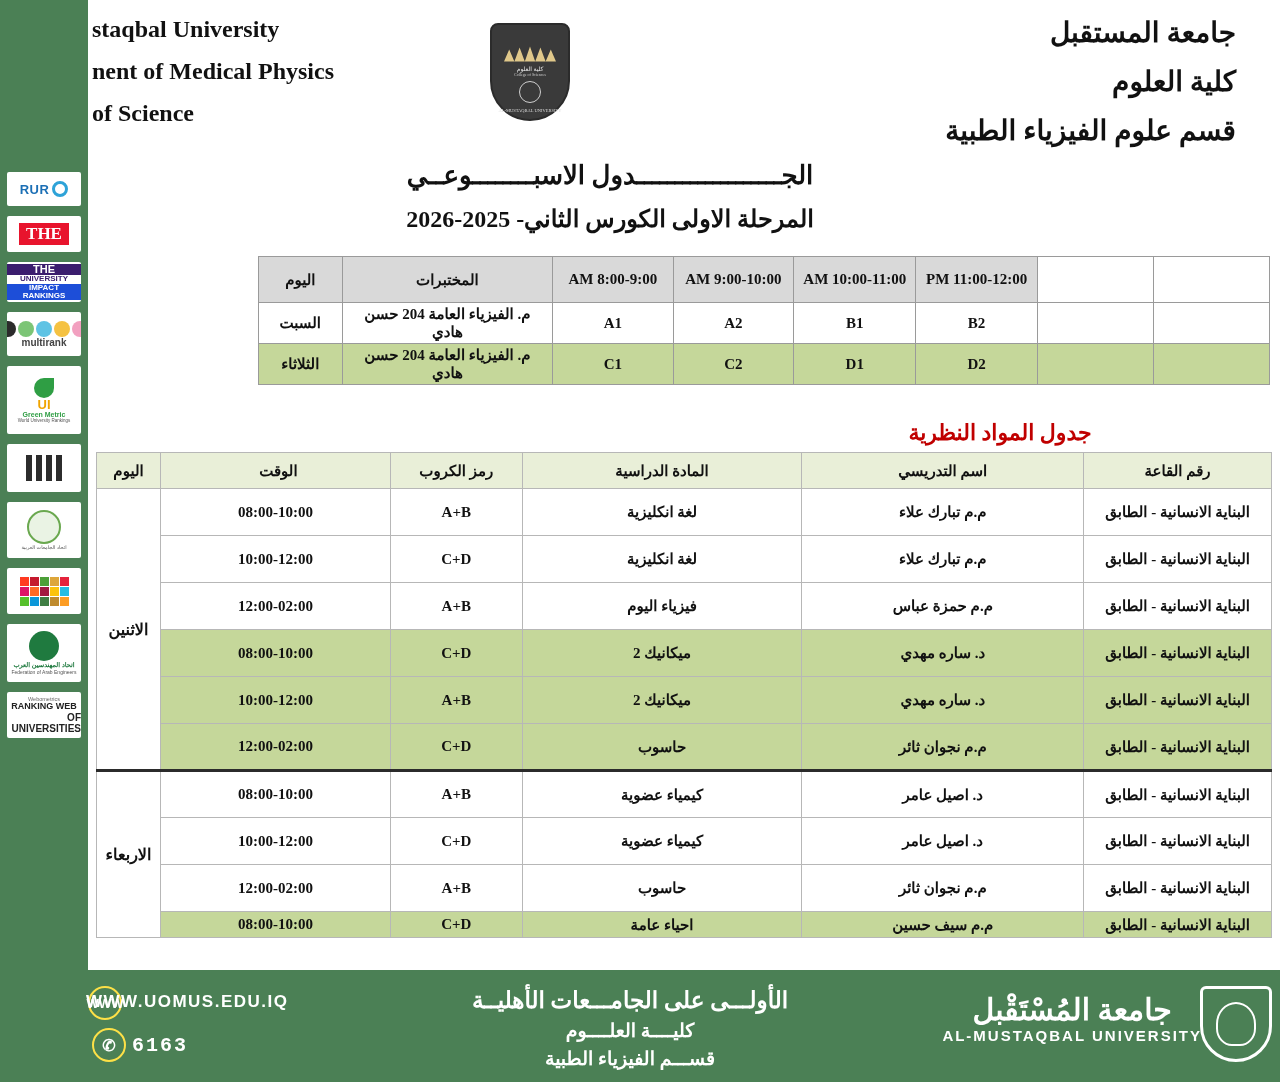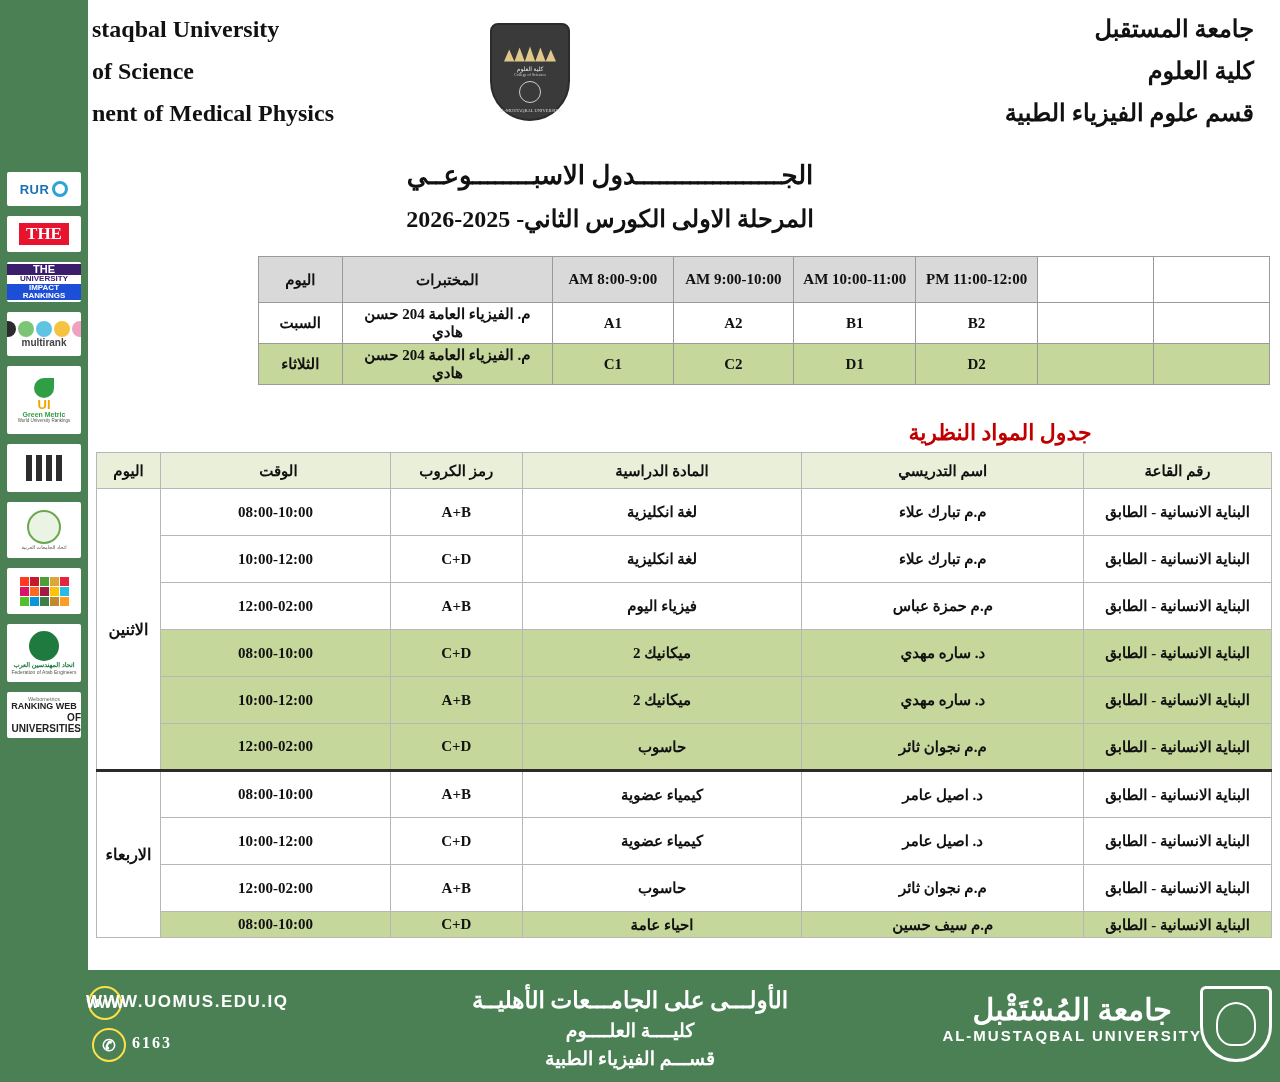--- a/index.html
+++ b/index.html
@@ -94,24 +94,24 @@
     font-family: "Liberation Serif", serif;
     font-weight: bold;
     font-size: 24px;
     color: #111;
     direction: ltr;
     text-align: left;
     line-height: 1.75;
   }
   .header-right {
     position: absolute;
-    right: 26px; top: 8px;
+    right: 44px; top: 8px;
     width: 420px;
     font-weight: bold;
-    font-size: 24px;
+    font-size: 28px;
     color: #111;
     text-align: right;
     line-height: 1.75;
   }
   .logo {
     position: absolute;
     left: 478px; top: 8px;
     width: 104px; height: 128px;
     background: #ffffff;
     display: flex; align-items: center; justify-content: center;
@@ -232,22 +232,22 @@
     color: #ffffff;
   }
   .footer .web {
     position: absolute; left: 86px; top: 22px;
     font-family: "Liberation Sans", sans-serif;
     font-size: 17px; font-weight: bold; letter-spacing: 1.5px;
     direction: ltr;
   }
   .footer .phone {
     position: absolute; left: 132px; top: 64px;
-    font-family: Liberation Serif, serif;
-    font-size: 16px; font-weight: bold; letter-spacing: 2px;
+    font-family: Liberation Mono, monospace;
+    font-size: 20px; font-weight: bold; letter-spacing: 2px;
     direction: ltr;
   }
   .footer .ic {
     position: absolute;
     width: 34px; height: 34px; border-radius: 50%;
     border: 2px solid #fde047;
     display: flex; align-items: center; justify-content: center;
     font-size: 13px; font-weight: bold;
     font-family: "Liberation Sans", sans-serif;
   }
@@ -355,22 +355,22 @@
     </div>
     <div class="badge badge-web">
       <span class="w0">Webometrics</span>
       <span class="w1">RANKING WEB</span>
       <span class="w2">OF UNIVERSITIES</span>
     </div>
   </div>
 
   <div class="header-left">
     <div>staqbal University</div>
+    <div>nent of Medical Physics</div>
     <div> of Science</div>
-    <div>nent of Medical Physics</div>
   </div>
 
   <div class="logo">
     <div class="shield">
       <div class="zig"></div>
       <div class="ttl">كلية العلوم</div>
       <div class="sub">College of Sciences</div>
       <div class="atom"></div>
       <div class="band">AL-MUSTAQBAL UNIVERSITY</div>
     </div>

